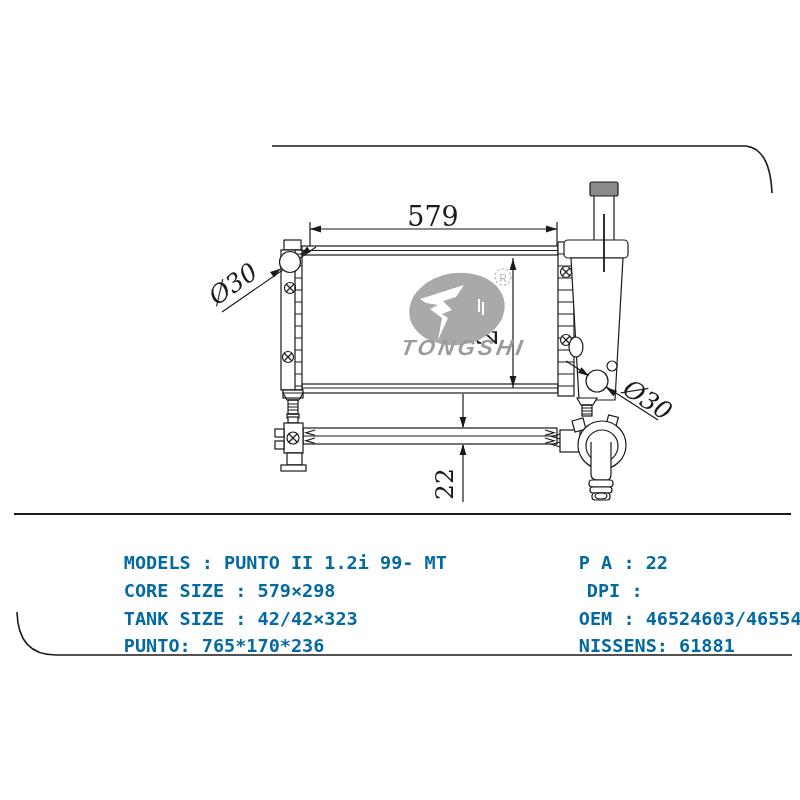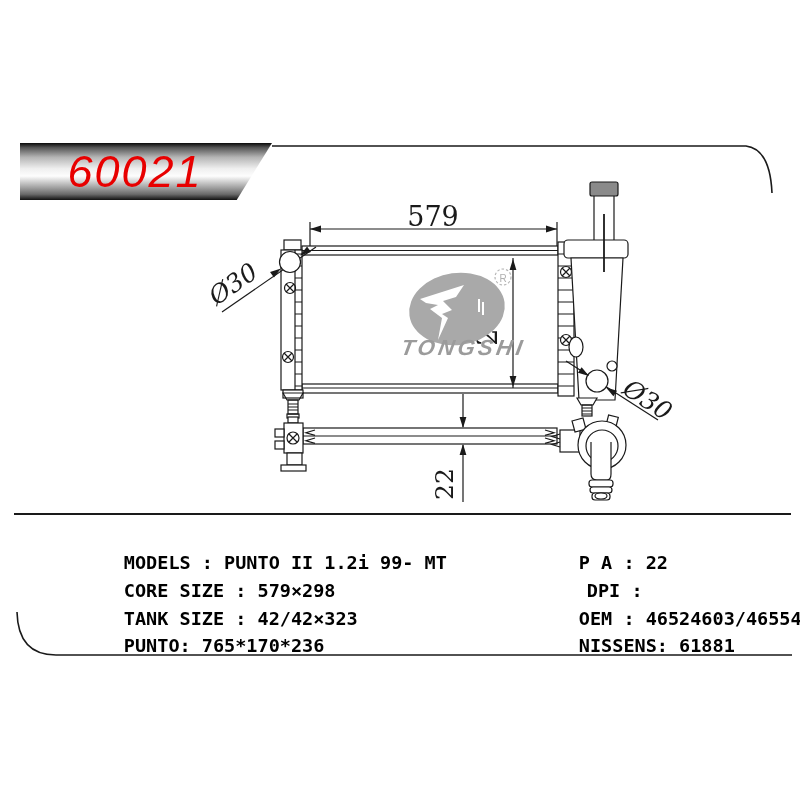--- a/index.html
+++ b/index.html
@@ -8,30 +8,27 @@
   
   .badge{position:absolute;left:20px;top:143px;width:252px;height:57px;
          clip-path:polygon(0 0,100% 0,86% 100%,0 100%);
          background:linear-gradient(180deg,#0a0a0a 0%,#555 8%,#b5b5b5 25%,#efefef 45%,#fdfdfd 58%,#b0b0b0 75%,#6a6a6a 90%,#111 100%);
          display:flex;align-items:center;justify-content:center;padding-right:22px;box-sizing:border-box;}
   .badge-num{color:#e80000;font-style:italic;font-size:45px;letter-spacing:2px;line-height:1;}
   
   .draw{position:absolute;left:0;top:0;}
   
   .spec-row{position:absolute;font-family:"DejaVu Sans Mono","Liberation Mono",monospace;
-            font-weight:bold;font-size:18.5px;color:#000000;white-space:pre;letter-spacing:0;}
+            font-weight:bold;font-size:18.5px;color:#0369a1;white-space:pre;letter-spacing:0;}
 </style>
 </head>
 <body>
 
 <div class="page">
 
-  <div class="badge">
-    <span class="badge-num">60021</span>
-  </div>
 
   <svg class="draw" width="800" height="800" viewBox="0 0 800 800">
     <defs>
       <polygon id="arrow" points="0,0 -11,3.4 -11,-3.4" fill="#1a1a1a" stroke="none"></polygon>
     </defs>
 
     <path d="M272,146 L746,146 Q770,149 772,193" fill="none" stroke="#1a1a1a" stroke-width="1.6"></path>
 
     <line x1="14" y1="514" x2="791" y2="514" stroke="#1a1a1a" stroke-width="2.2"></line>
 

